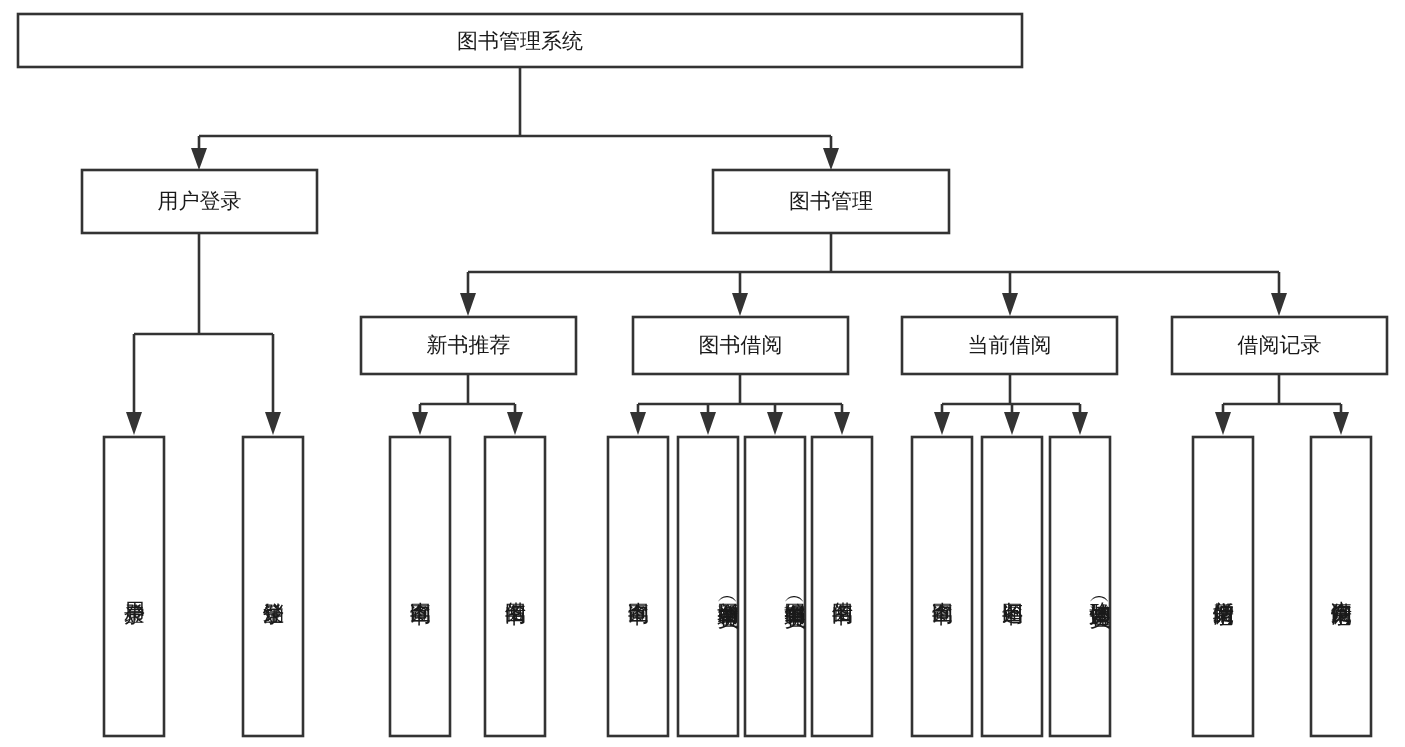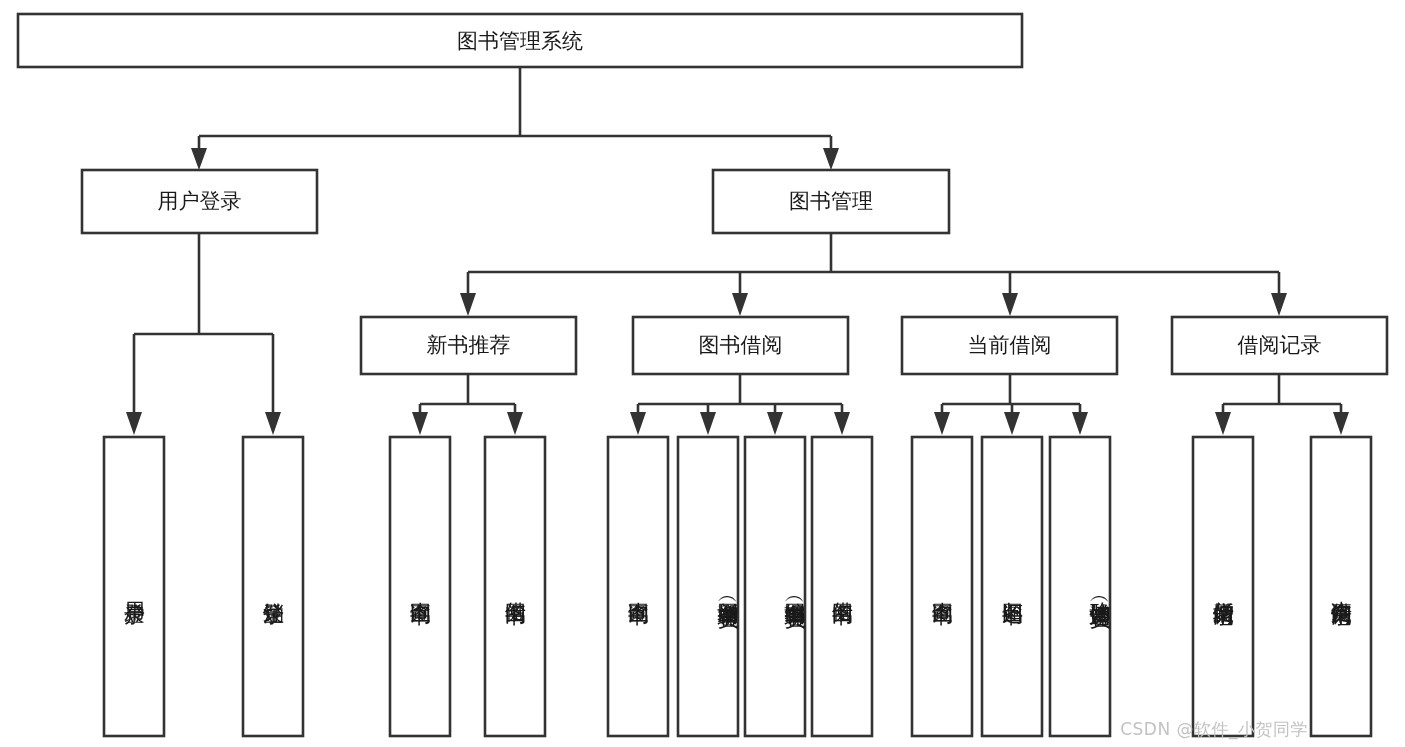--- a/index.html
+++ b/index.html
@@ -203,15 +203,14 @@
   <div class="label-vert" style="left:745px; top:443px; width:60px; height:293px; align-items:flex-start;">编辑图书（管理员）</div>
   <div class="label-vert" style="left:812px; top:437px; width:60px; height:299px;">借阅图书</div>
 
   <div class="label-vert" style="left:912px; top:437px; width:60px; height:299px;">查询图书</div>
   <div class="label-vert" style="left:982px; top:437px; width:60px; height:299px;">归还图书</div>
   <div class="label-vert" style="left:1050px; top:443px; width:60px; height:293px; align-items:flex-start;">确认归还（管理员）</div>
 
   <div class="label-vert" style="left:1193px; top:437px; width:60px; height:299px;">新增借阅记录</div>
   <div class="label-vert" style="left:1311px; top:437px; width:60px; height:299px;">查询借阅记录</div>
 
-  <div class="watermark">CSDN @软件_小贺同学</div>
 
 </div>
 
 </body></html>

